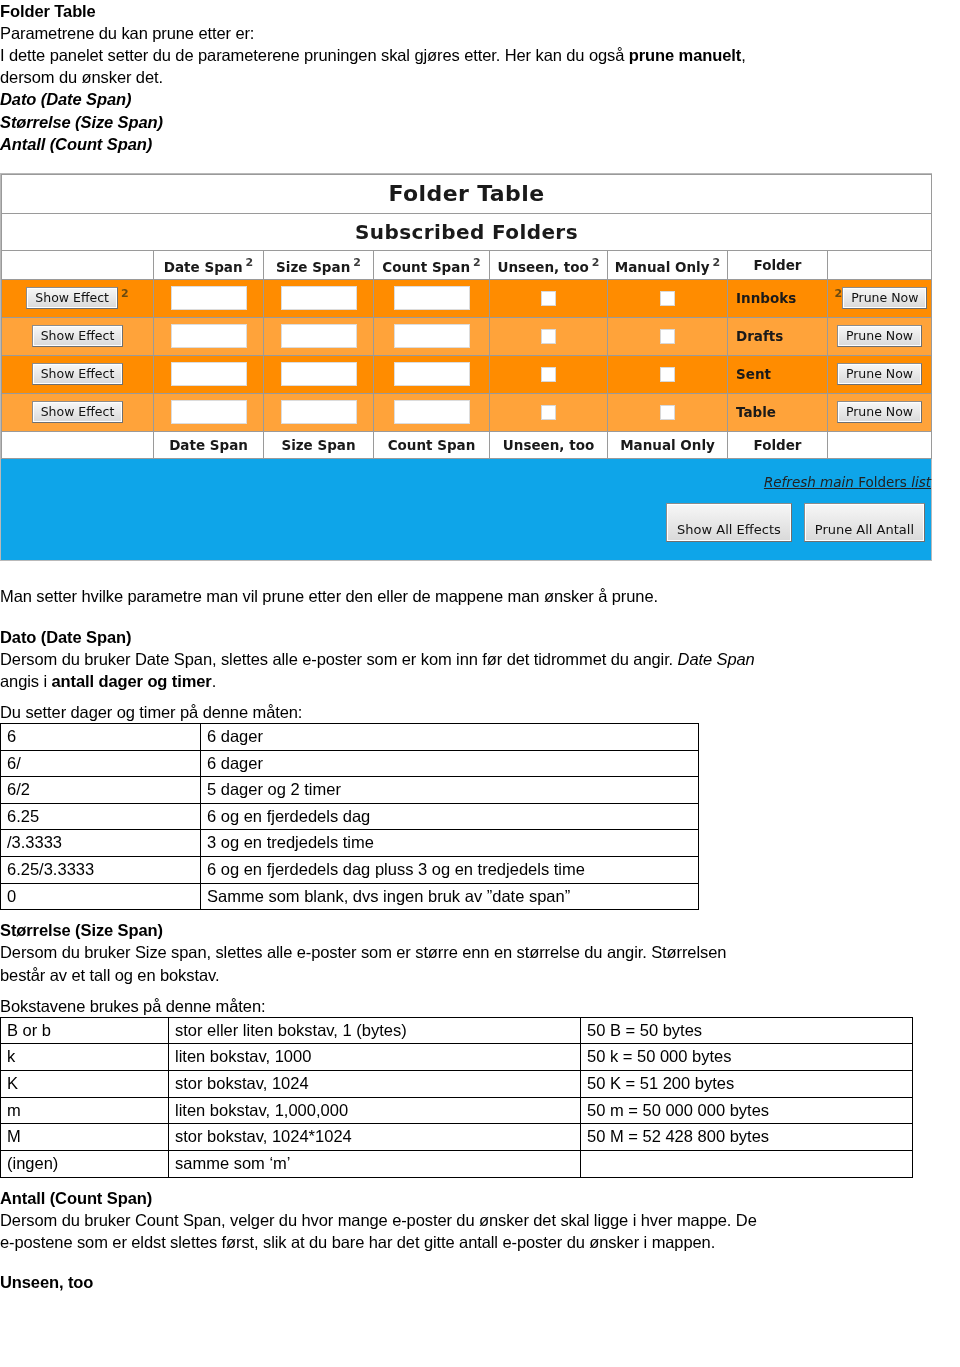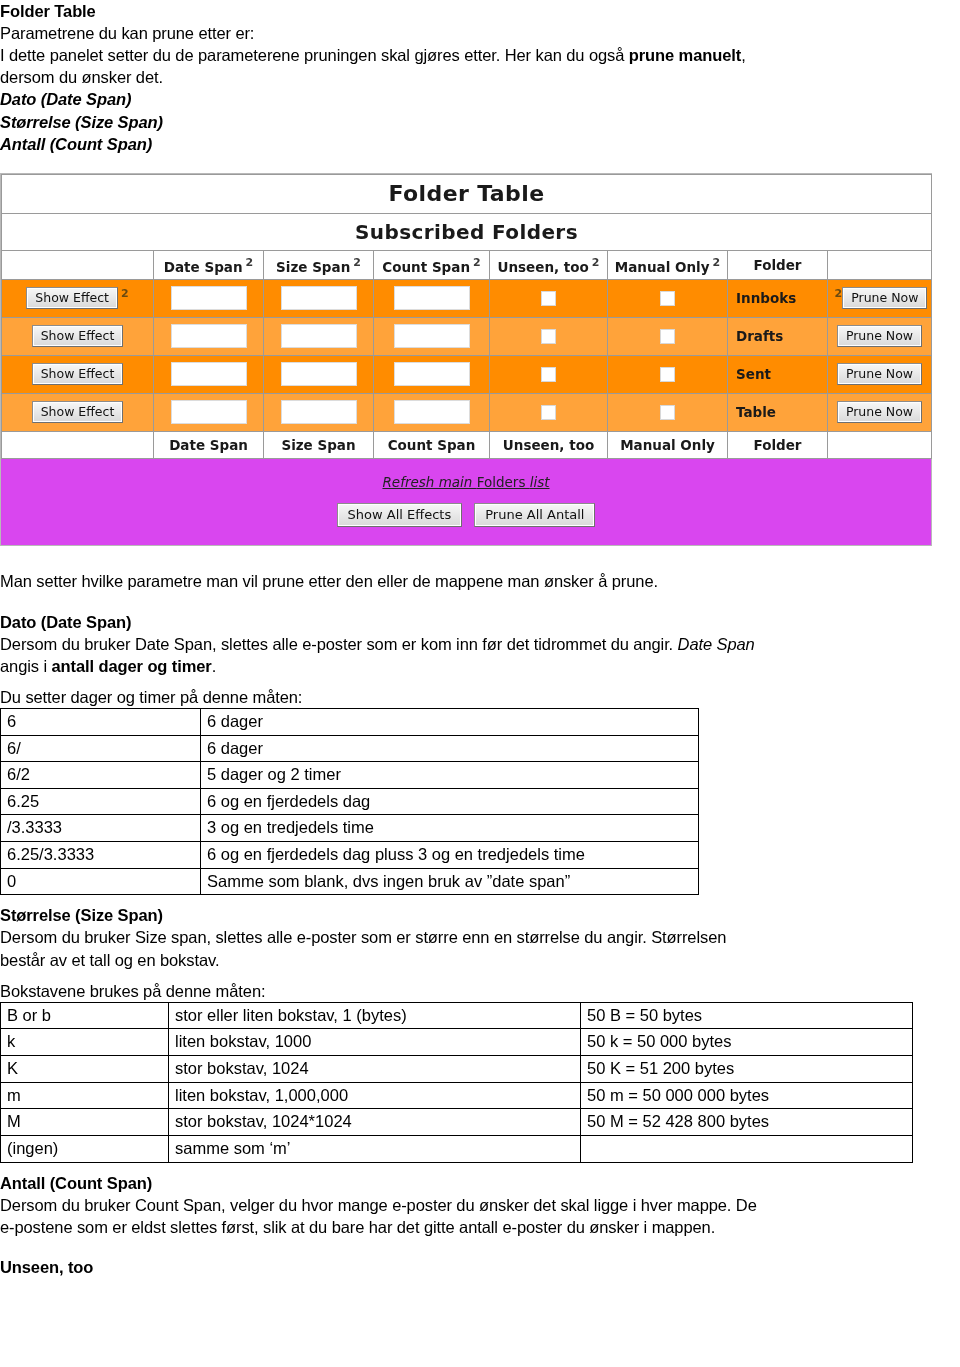--- a/index.html
+++ b/index.html
@@ -133,36 +133,36 @@
     border: 1px solid #dcdcdc;
     vertical-align: middle;
   }
   .foldername {
     text-align: left !important;
     padding-left: 8px !important;
     font-size: 13.5px !important;
     color: #1a1a1a;
   }
   .shot-foot {
-    background: #d946ef;
-    text-align: center;
+    background: #0ea5e9;
+    text-align: right;
     padding: 14px 0 18px 0;
   }
   .reflink {
     font-family: "DejaVu Sans", sans-serif;
     font-size: 13.5px;
     color: #222;
     text-decoration: underline;
     font-style: italic;
     display: inline-block;
     margin-bottom: 13px;
   }
   .reflink .nonital { font-style: normal; }
   .footbtns { }
-  .footbtns .btn { margin: 0 6px; padding: 4px 10px 5px 10px; font-size: 13px; }
+  .footbtns .btn { margin: 0 6px; padding: 19px 10px 5px 10px; font-size: 13px; }
 
   
   .dtable {
     border-collapse: collapse;
     table-layout: fixed;
     font-size: 16.5px;
   }
   .dtable td {
     border: 1px solid #000000;
     padding: 2px 6px 3px 6px;

